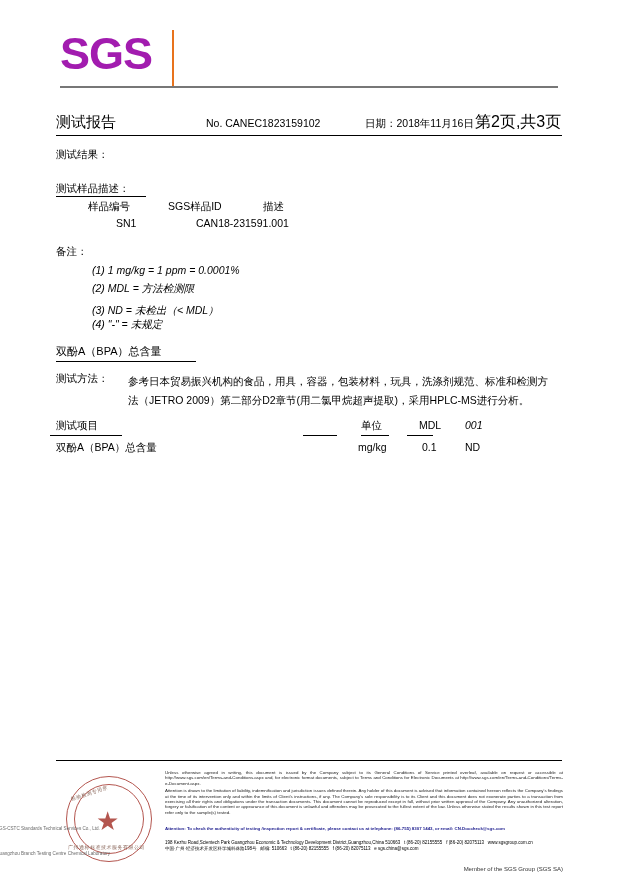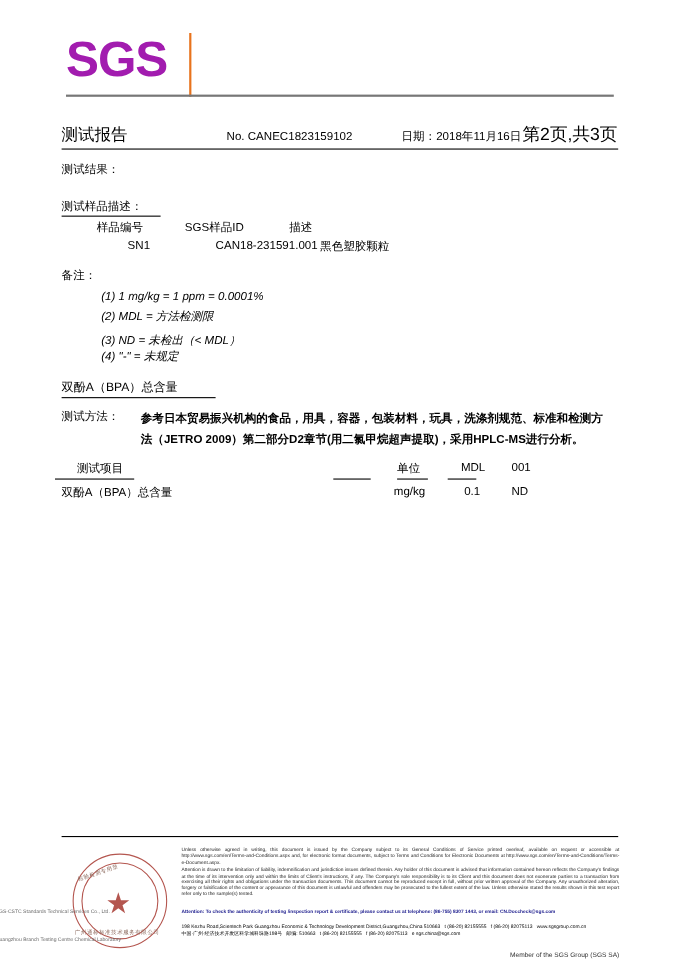--- a/index.html
+++ b/index.html
@@ -150,33 +150,32 @@
     position: absolute;
     left: 56px; top: 372px;
     font-size: 10.5px;
   }
   .method-body {
     position: absolute;
     left: 128px; top: 372px;
     width: 420px;
     font-size: 10.5px;
     line-height: 19px;
-    font-weight: bold;
   }
   
   .res-head {
     position: absolute;
     left: 56px; top: 419px;
     width: 500px;
     font-size: 10.5px;
   }
-  .res-head .lbl { position: absolute; left: 0; top: 0; margin-left: 14px; }
+  .res-head .lbl { position: absolute; left: 0; top: 0; }
   .res-head .unit { position: absolute; left: 305px; top: 0; }
   .res-head .mdl { position: absolute; left: 363px; top: 0; }
-  .res-head .id { position: absolute; left: 409px; top: 0; }
+  .res-head .id { position: absolute; left: 409px; top: 0; font-style: italic; }
   .res-underline {
     position: absolute;
     height: 1px;
     background: #000;
     top: 435px;
   }
   .ul-lbl { left: 50px; width: 72px; }
   .ul-unit { left: 303px; width: 34px; }
   .ul-mdl { left: 361px; width: 28px; }
   .ul-id { left: 407px; width: 26px; }
@@ -312,21 +311,20 @@
   <div class="u-sampdesc"></div>
 
   <div class="samp-head">
     <div class="c1">样品编号</div>
     <div class="c2">SGS样品ID</div>
     <div class="c3">描述</div>
   </div>
   <div class="samp-row">
     <div class="c1">SN1</div>
     <div class="c2">CAN18-231591.001</div>
-    <div class="c3">黑色塑胶颗粒</div>
   </div>
 
   <div class="t t-remark">备注：</div>
   <div class="note note1">(1) 1 mg/kg = 1 ppm = 0.0001%</div>
   <div class="note note2">(2) MDL = 方法检测限</div>
   <div class="note note3">(3) ND = 未检出（&lt; MDL）</div>
   <div class="note note4">(4) "-" = 未规定</div>
 
   <div class="sec-head">双酚A（BPA）总含量</div>
   <div class="sec-head-ul"></div>

